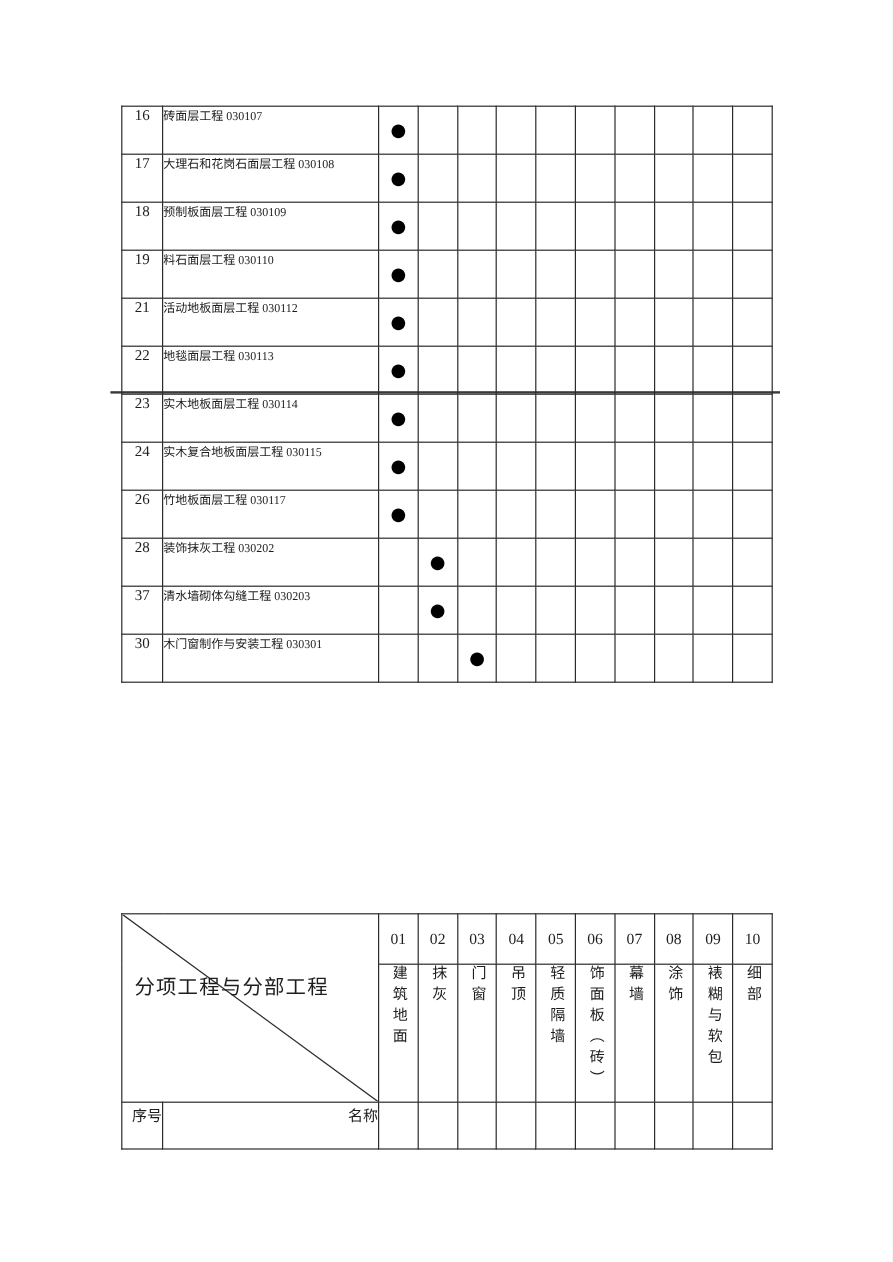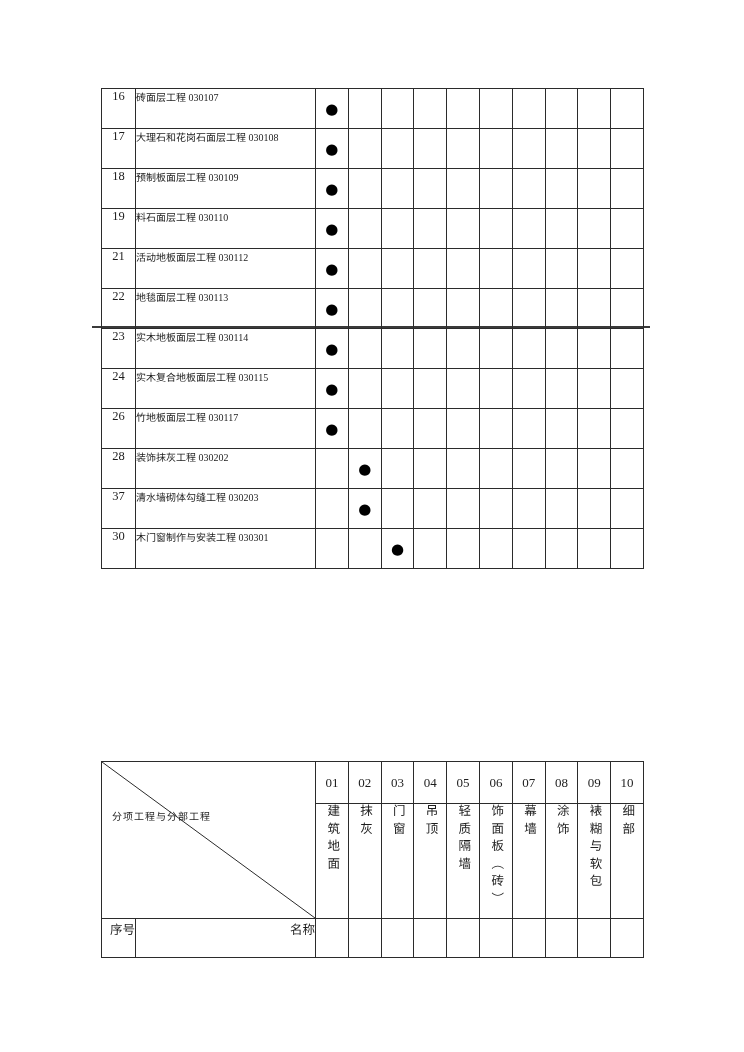--- a/index.html
+++ b/index.html
@@ -85,21 +85,21 @@
   }
   .diag-svg{
     position:absolute;
     left:0;top:0;
     width:100%;height:100%;
     display:block;
   }
   .diag-label{
     position:absolute;
     left:10px;top:46px;
-    font-size:10px;
+    font-size:17px;
     letter-spacing:1px;
     white-space:nowrap;
   }
   td.serial-cell,td.namehdr-cell{
     text-align:right;
     vertical-align:top;
     padding-top:5px;
     font-size:12.5px;
   }
 </style>

